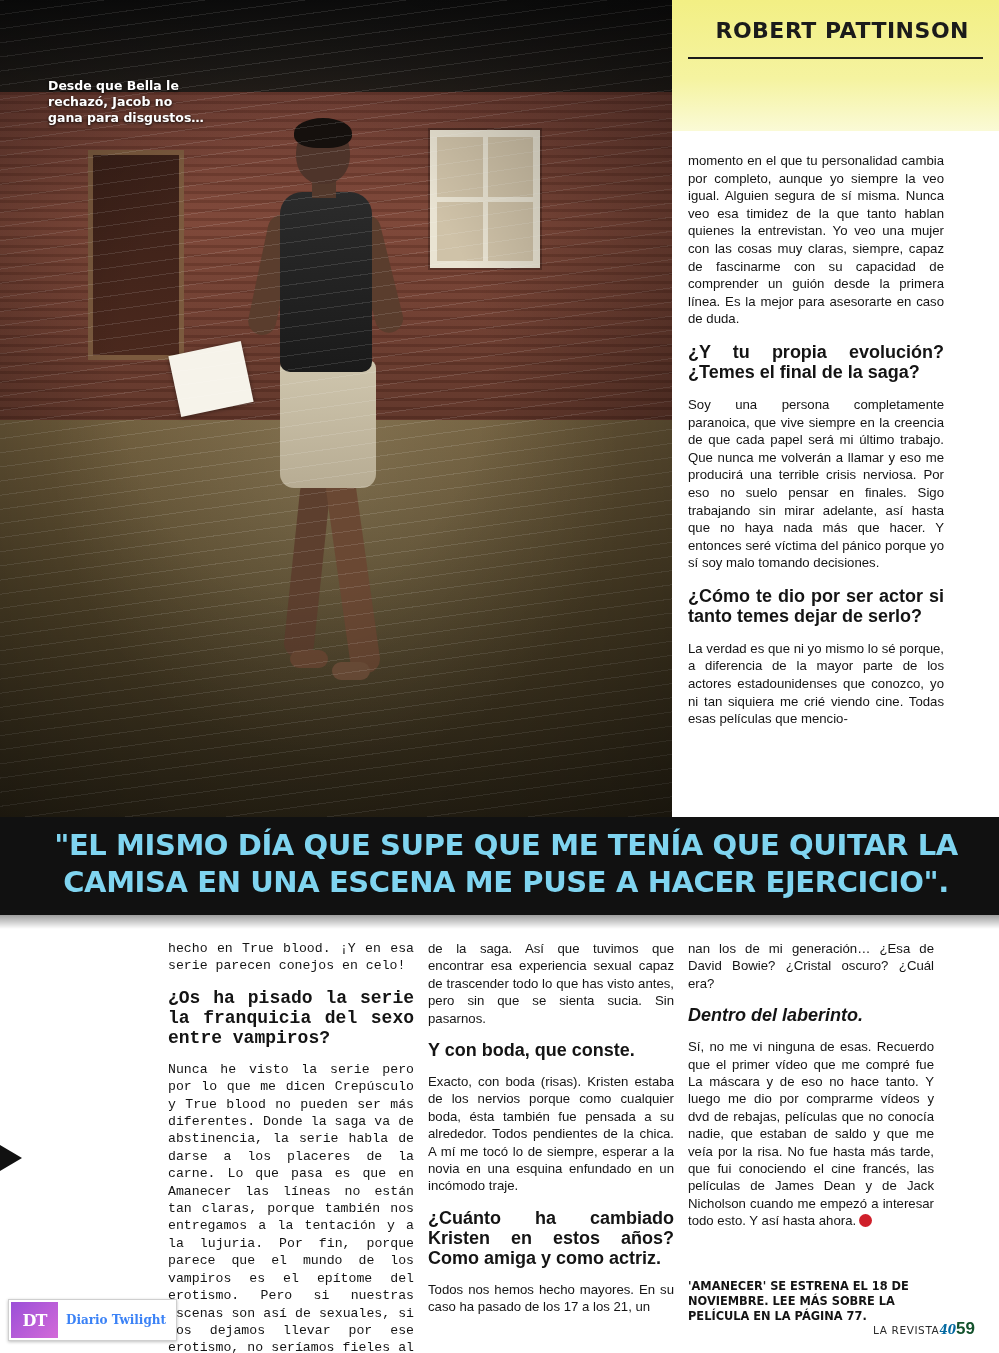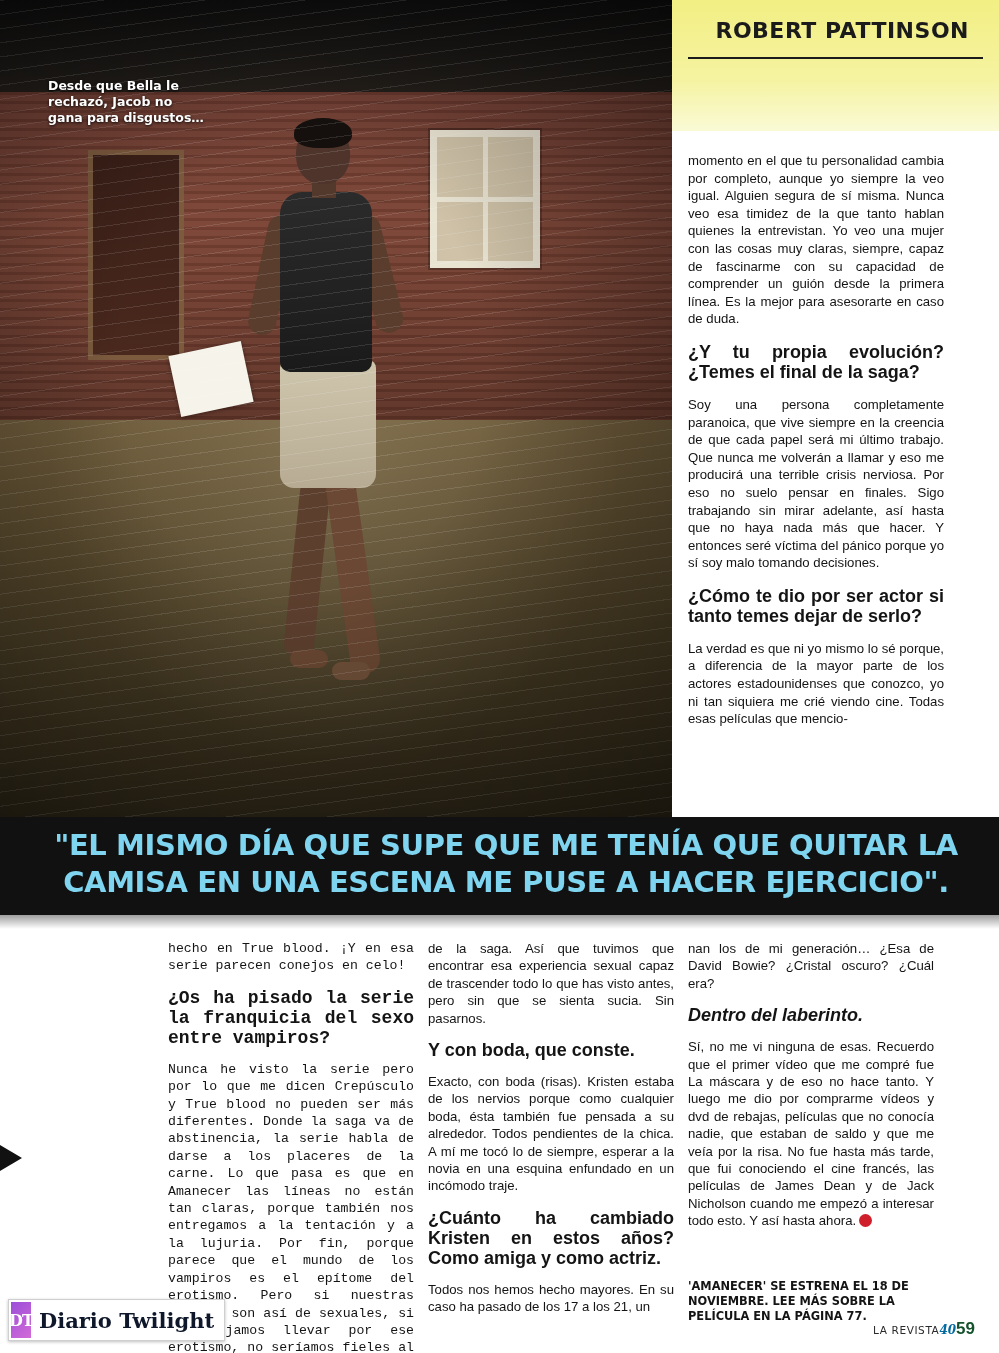--- a/index.html
+++ b/index.html
@@ -266,37 +266,37 @@
     top: 1299px;
     display: flex;
     align-items: center;
     height: 40px;
     background: #ffffff;
     border: 1px solid #cfcfcf;
     padding: 0 10px 0 0;
     box-shadow: 0 1px 3px rgba(0,0,0,.25);
   }
   .wm-badge {
-    width: 20px; height: 36px;
+    width: 47px; height: 36px;
     margin: 2px 8px 2px 2px;
     background: linear-gradient(135deg, #9b4fd8, #d36ad8);
     color: #fff;
     font-family: "DejaVu Serif", serif;
     font-weight: bold;
     font-size: 16px;
     display: flex;
     align-items: center;
     justify-content: center;
     letter-spacing: -1px;
   }
   .wm-text {
     font-family: "DejaVu Serif", serif;
     font-weight: bold;
-    font-size: 21px;
-    color: #0f172a;
+    font-size: 12px;
+    color: #3b82f6;
   }
 
   
   .footer {
     position: absolute;
     right: 24px;
     bottom: 14px;
     display: flex;
     align-items: baseline;
     gap: 0;

